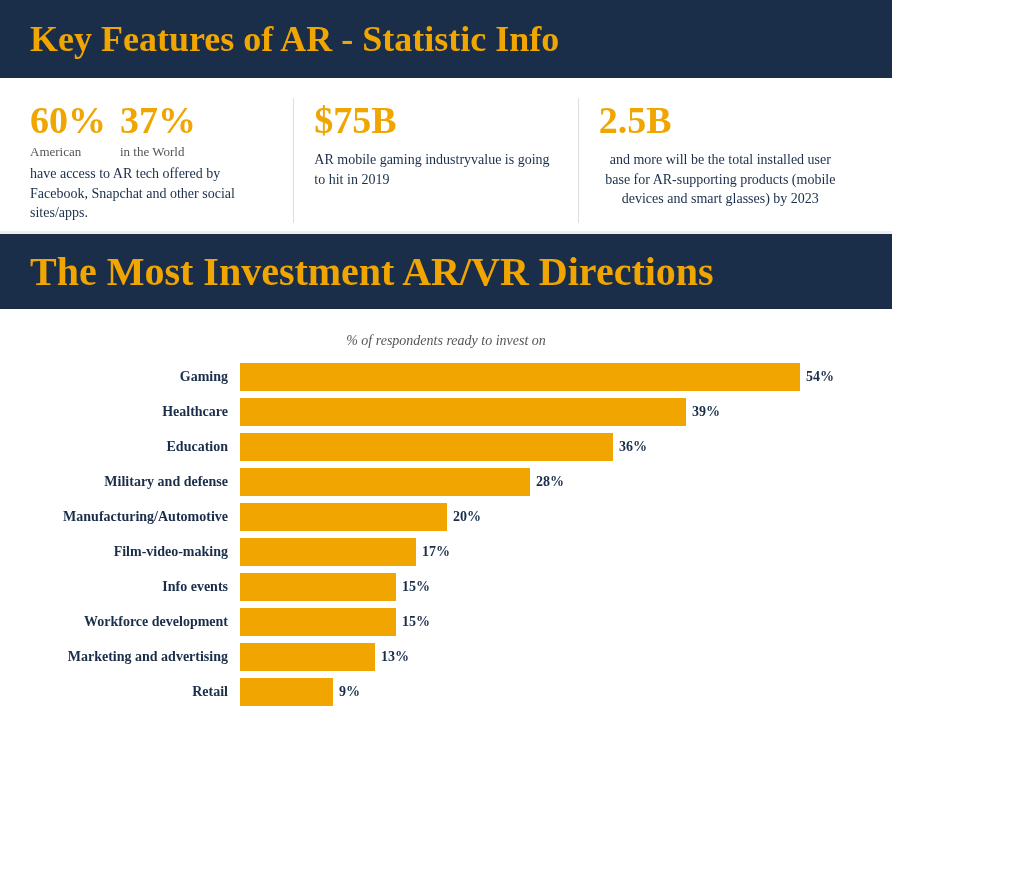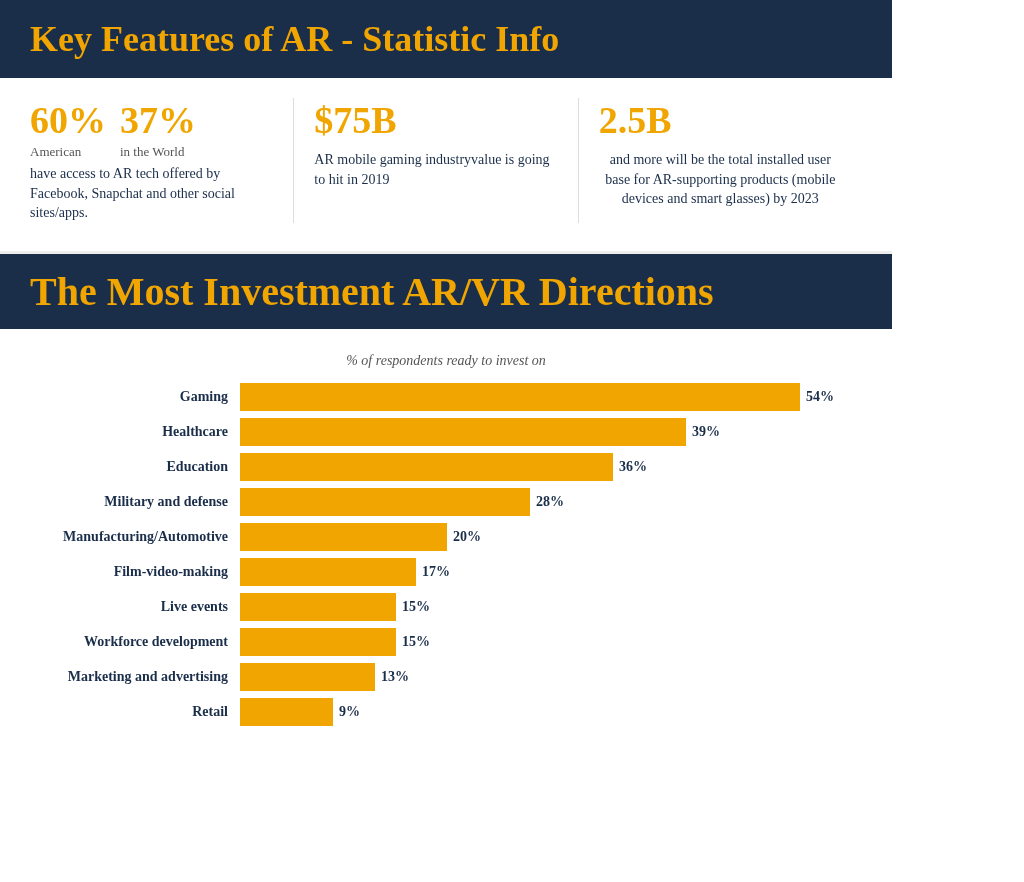--- a/index.html
+++ b/index.html
@@ -23,21 +23,21 @@
     .top-header h1 {
       color: #f0a500;
       font-size: 36px;
       font-weight: bold;
       font-family: Georgia, serif;
     }
 
     
     .stats-section {
       background: #fff;
-      padding: 20px 30px 28px 30px;
+      padding: 20px 30px 8px 30px;
       display: flex;
       gap: 0;
       border-bottom: 3px solid #eee;
     }
     .stat-block {
       flex: 1;
       padding-right: 20px;
     }
     .stat-block + .stat-block {
       padding-left: 20px;
@@ -214,21 +214,21 @@
           </div>
         </div>
         <div class="chart-row">
           <div class="chart-label">Film-video-making</div>
           <div class="chart-bar-area">
             <div class="chart-bar" style="width: 176px;"></div>
             <span class="chart-pct">17%</span>
           </div>
         </div>
         <div class="chart-row">
-          <div class="chart-label">Live events</div>
+          <div class="chart-label">Info events</div>
           <div class="chart-bar-area">
             <div class="chart-bar" style="width: 156px;"></div>
             <span class="chart-pct">15%</span>
           </div>
         </div>
         <div class="chart-row">
           <div class="chart-label">Workforce development</div>
           <div class="chart-bar-area">
             <div class="chart-bar" style="width: 156px;"></div>
             <span class="chart-pct">15%</span>

